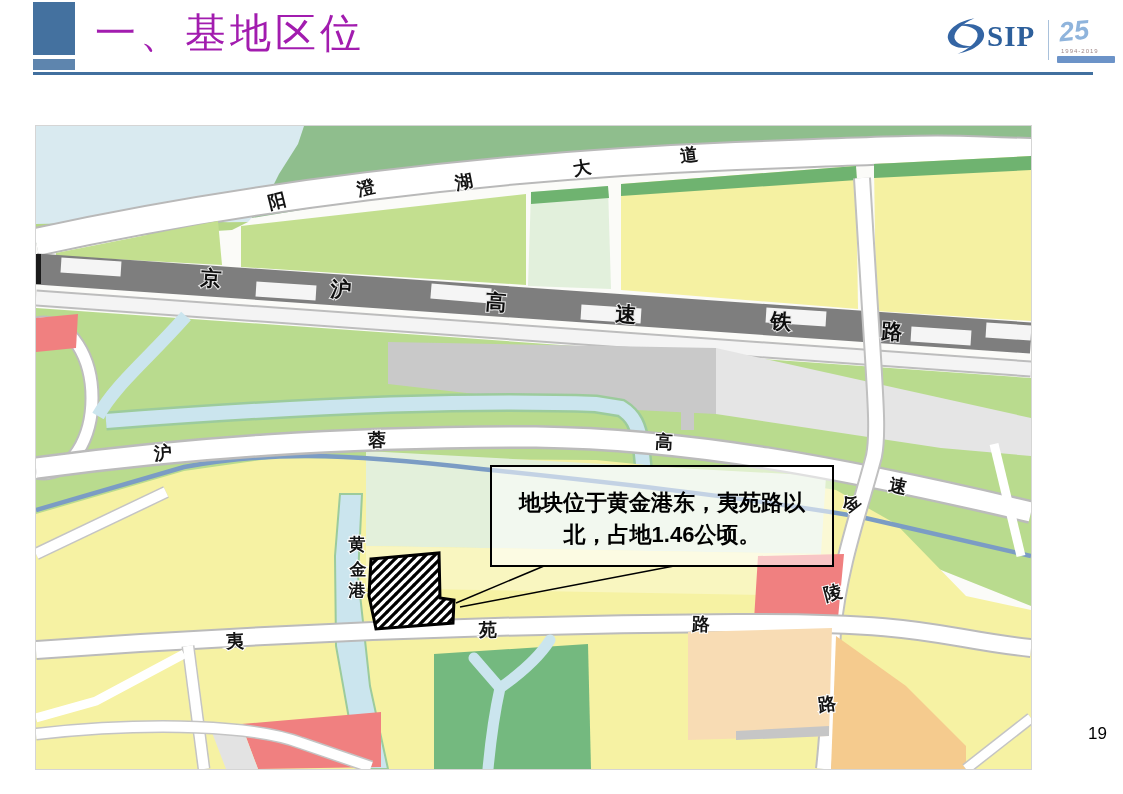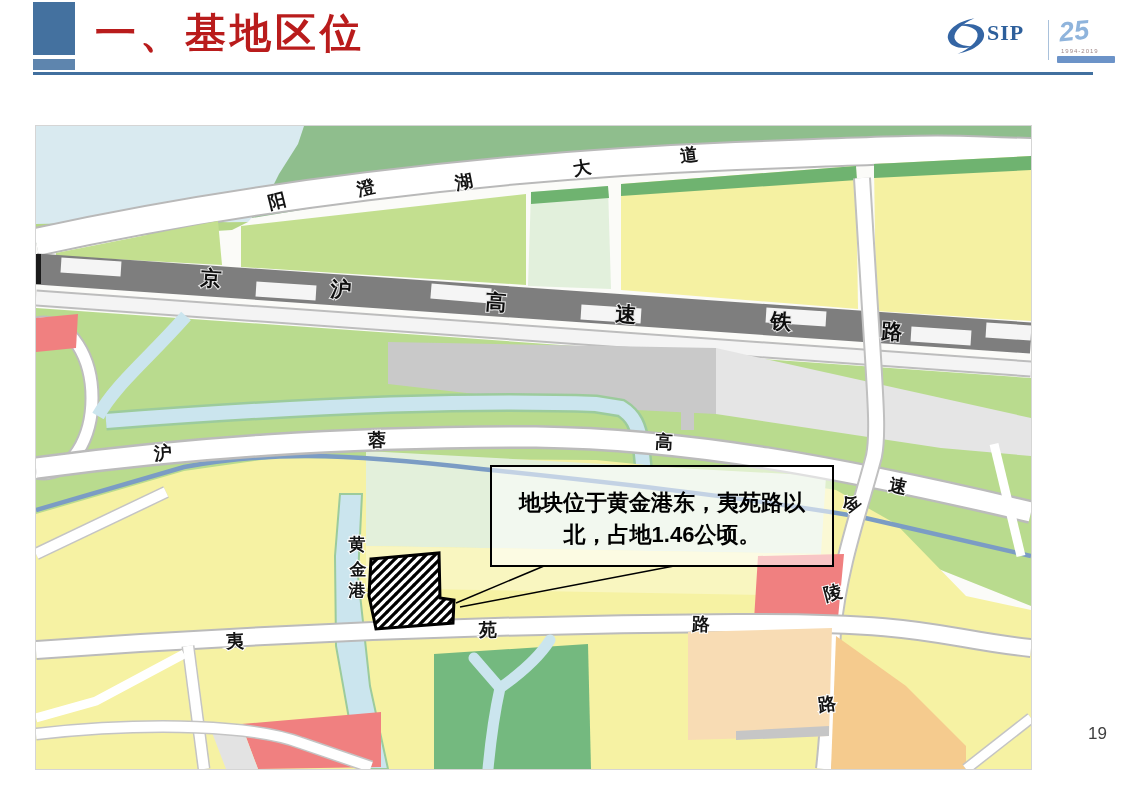--- a/index.html
+++ b/index.html
@@ -1,35 +1,35 @@
 <!DOCTYPE html>
 <html><head>
 <meta charset="utf-8">
 <style>
   html,body{margin:0;padding:0;background:#ffffff;}
   body{width:1123px;height:794px;position:relative;font-family:"Liberation Sans",sans-serif;overflow:hidden;}
   .slide{position:absolute;inset:0;background:#fff;}
   
   .sq1{position:absolute;left:33px;top:2px;width:42px;height:53px;background:#44719F;}
   .sq2{position:absolute;left:33px;top:59px;width:42px;height:11px;background:#5E85AE;}
-  .title{position:absolute;left:95px;top:6px;font-size:41px;font-weight:bold;color:#b91c1c;letter-spacing:4px;}
+  .title{position:absolute;left:95px;top:6px;font-size:41px;font-weight:normal;color:#a21caf;letter-spacing:4px;}
   .rule{position:absolute;left:33px;top:72px;width:1060px;height:3px;background:#41709F;}
   .subtitle{position:absolute;left:42px;top:89px;font-size:21px;color:#111;}
   .subtitle b{font-weight:bold;}
   
   .logo{position:absolute;left:945px;top:14px;width:172px;height:52px;}
   .logo svg{position:absolute;left:0;top:0;}
-  .sip-word{position:absolute;left:42px;top:6px;font-size:22px;font-weight:bold;color:#2D5F9B;font-family:"Liberation Serif",serif;letter-spacing:1px;}
+  .sip-word{position:absolute;left:42px;top:6px;font-size:29px;font-weight:bold;color:#2D5F9B;font-family:"Liberation Serif",serif;letter-spacing:1px;}
   .logo-div{position:absolute;left:103px;top:6px;width:1px;height:40px;background:#A9C1DB;}
   .anniv{position:absolute;left:114px;top:2px;font-size:27px;font-weight:bold;font-style:italic;color:#8FB4DC;transform:rotate(-6deg);}
   .anniv-years{position:absolute;left:116px;top:34px;font-size:6px;color:#A08888;letter-spacing:1px;}
   .anniv-strip{position:absolute;left:112px;top:42px;width:58px;height:7px;background:#6C93C8;border-radius:1px;}
   
   .map{position:absolute;left:35px;top:125px;width:995px;height:643px;overflow:hidden;border:1px solid #D5D5D5;background:#FBFBF8;}
-  .pagenum{position:absolute;left:1088px;top:724px;font-size:17px;color:#404040;}
+  .pagenum{position:absolute;left:1088px;top:724px;font-size:17px;color:#000000;}
   text.mlbl{font-family:"Liberation Sans",sans-serif;font-weight:bold;font-size:18px;fill:#141414;paint-order:stroke;stroke:#ffffff;stroke-width:2px;text-anchor:middle;dominant-baseline:central;}
   text.rlbl{font-family:"Liberation Sans",sans-serif;font-weight:bold;font-size:21px;fill:#0d0d0d;paint-order:stroke;stroke:#e8e8e8;stroke-width:2px;text-anchor:middle;dominant-baseline:central;}
   text.clbl{font-family:"Liberation Sans",sans-serif;font-weight:bold;font-size:22px;fill:#000;text-anchor:middle;}
 </style>
 </head>
 <body>
 
 <div class="slide">
 
   <div class="sq1"></div>

